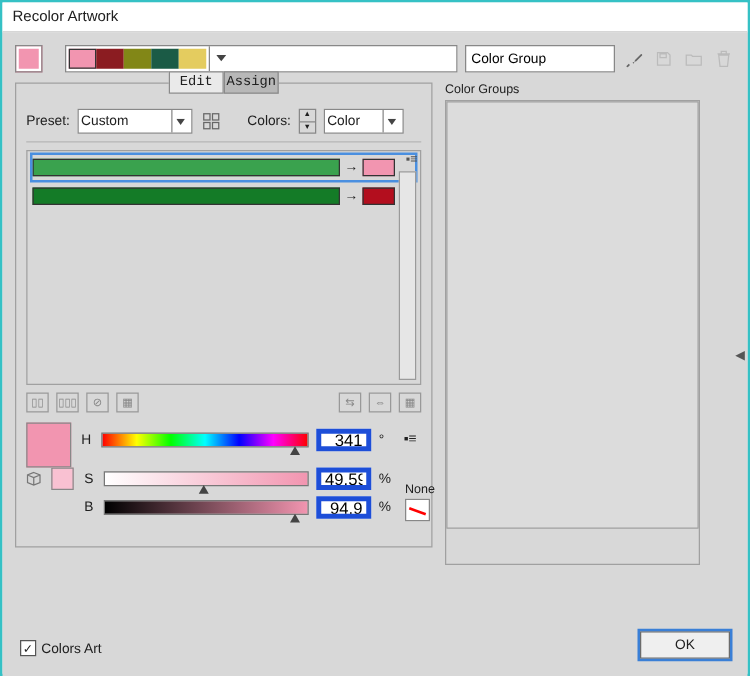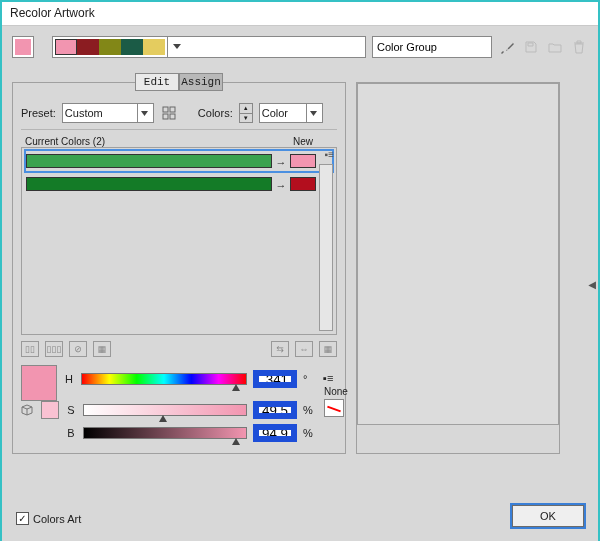--- a/index.html
+++ b/index.html
@@ -61,21 +61,21 @@
 
   .hsb { margin-top:8px;}
   .hsb-row { display:flex; align-items:center; gap:6px; height:22px; margin:3px 0;}
   .big-sw { width:36px; height:36px; border:1px solid #888; background:#f295b0; }
   .lbl { width:12px; text-align:center; }
   .slider { flex:1; height:12px; border:1px solid #777; position:relative;}
   .slider.h { background: linear-gradient(to right, red, yellow, lime, cyan, blue, magenta, red); }
   .slider.s { background: linear-gradient(to right, #fff, #f295b0); }
   .slider.b { background: linear-gradient(to right, #000, #f295b0); }
   .thumb { position:absolute; top:10px; width:0; height:0; border-left:4px solid transparent; border-right:4px solid transparent; border-bottom:7px solid #444; transform:translateX(-4px);}
-  .valbox { width:44px; height:18px; border:6px solid #1d4ed8; background:#fff; text-align:right; padding:1px 3px;}
+  .valbox { width:44px; height:18px; border:4px solid #1d4ed8; background:#fff; text-align:right; padding:1px 3px;}
   .unit { width:14px; }
   .sym { width:14px; height:14px; }
 
   .none-stack { position:absolute; right:8px; top:362px; text-align:center; font-size:10px; }
   .none-ic { width:20px; height:18px; border:1px solid #888; background:#fff; position:relative; margin-top:2px;}
   .none-ic:after{content:"";position:absolute;left:2px;right:2px;top:8px;border-top:2px solid red; transform:rotate(20deg);}
 
   .checkbox { display:flex; align-items:center; gap:4px; position:absolute; left:14px; bottom:16px;}
   .checkbox .box{ width:13px; height:13px; border:1px solid #555; background:#fff; display:flex; align-items:center; justify-content:center; font-size:10px;}
 
@@ -90,21 +90,21 @@
 
   svg{display:block;}
 </style>
 </head>
 <body>
 
 <div class="window">
   <div class="titlebar">Recolor Artwork</div>
   <div class="content">
 
-    <div class="row" style="margin-bottom:24px;">
+    <div class="row" style="margin-bottom:8px;">
       <div class="swatch-sq"></div>
       <div style="width:6px;"></div>
       <div class="harmony-select">
         <div class="harmony-chips">
           <div class="chip pink"></div>
           <div class="chip red"></div>
           <div class="chip olive"></div>
           <div class="chip teal"></div>
           <div class="chip yellow"></div>
         </div>
@@ -175,24 +175,20 @@
             <div class="dd">
                 <svg width="7" height="5">
                   <polygon points="0,0 7,0 3.5,5" fill="#444"></polygon>
                 </svg>
               </div>
           </div>
         </div>
 
         <div class="hline"></div>
 
-        <div class="subheader">
-          <span>Current Colors (2)</span>
-          <span>New</span>
-        </div>
 
         <div class="subpanel">
           <div class="flyout-ic">▪≡</div>
           <div class="color-row sel">
             <div class="bar green1"></div>
             <div class="arrow">→</div>
             <div class="new-sw pink"></div>
             <div style="width:16px;"></div>
           </div>
           <div class="color-row">
@@ -252,20 +248,21 @@
                 <div class="thumb" style="left:94%;"></div>
               </div>
             <input class="valbox" value="94.9" style="">
             <span class="unit">%</span>
             <div class="sym"></div>
           </div>
         </div>
       </div>
 
       <div style="flex:1;">
+        <span class="cg-label">Color Groups</span>
         <div class="panel right-panel" style="padding:0;">
           <div class="cg-body"></div>
         </div>
       </div>
     </div>
 
     <div class="none-stack" style="left:322px; top:360px; right:auto;">
       <span>None</span>
       <div class="none-ic"></div>
     </div>

